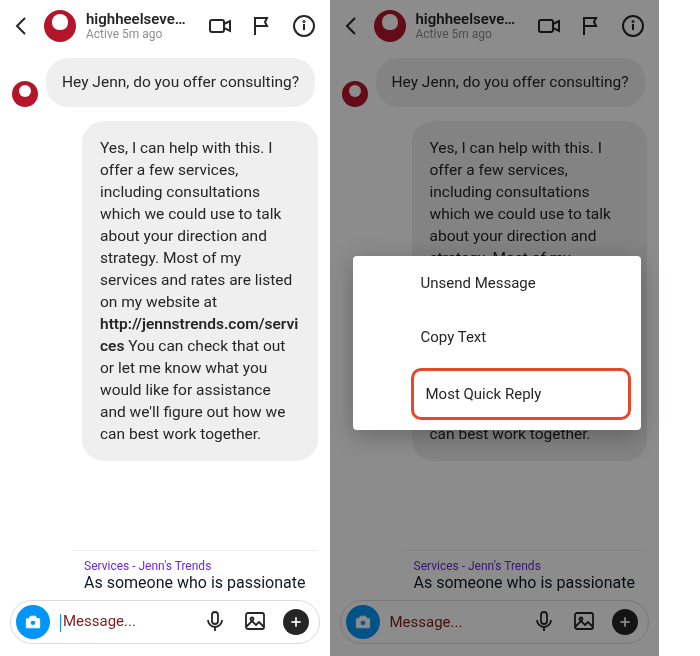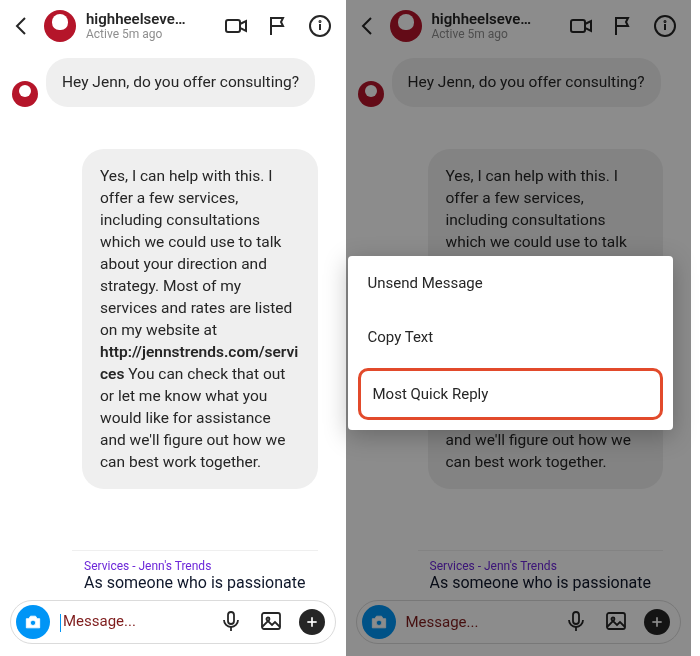--- a/index.html
+++ b/index.html
@@ -88,21 +88,21 @@
   .hicons {
     display: flex;
     gap: 18px;
     align-items: center;
     padding-right: 4px;
   }
   
   .thread {
     flex: 1;
     overflow: hidden;
-    padding: 6px 28px 0 12px;
+    padding: 6px 12px 0 12px;
     display: flex;
     flex-direction: column;
     gap: 14px;
   }
   .row {
     display: flex;
     align-items: flex-end;
     gap: 8px;
   }
   .row.in .bubble {
@@ -127,21 +127,20 @@
     width:12px;
     height:12px;
     background:#fff;
     border-radius:50%;
     top:4px;
     left:7px;
   }
   .row.out {
     justify-content: flex-start;
     padding-left: 70px;
-    margin-top: 28px;
   }
   .row.out .bubble {
     background: #efefef;
     border-radius: 22px;
     padding: 16px 18px;
     max-width: 260px;
     font-size: 15.5px;
     line-height: 1.42;
     word-break: break-word;
   }
@@ -231,27 +230,28 @@
   }
   .plus-btn svg {
     stroke: #fff;
     width: 16px;
     height: 16px;
     stroke-width: 2.5;
   }
   
   .sheet {
     position: absolute;
-    left: 2px;
+    left: 23px;
     right: 18px;
     top: 256px;
     background: #fff;
     border-radius: 4px;
     box-shadow: 0 6px 24px rgba(0,0,0,0.25);
     z-index: 10;
+    padding-left: 48px;
   }
   .sheet .item {
     padding: 18px 20px;
     font-size: 15px;
     color: #262626;
   }
   .sheet .item.highlight {
     position: relative;
     margin: 4px 10px 10px 10px;
     padding: 14px 12px;

